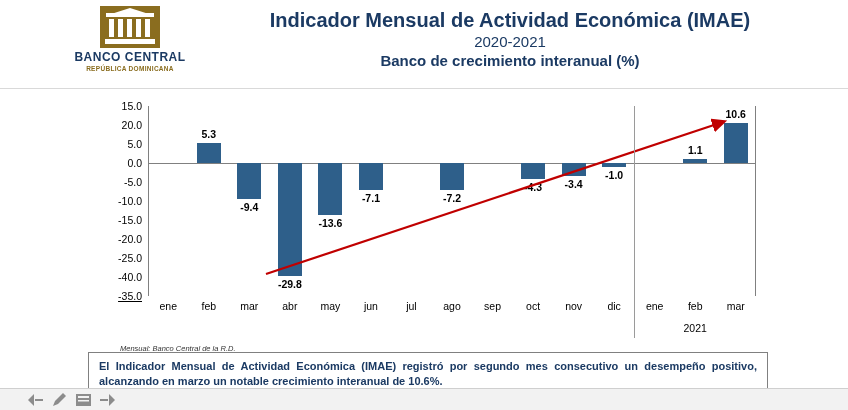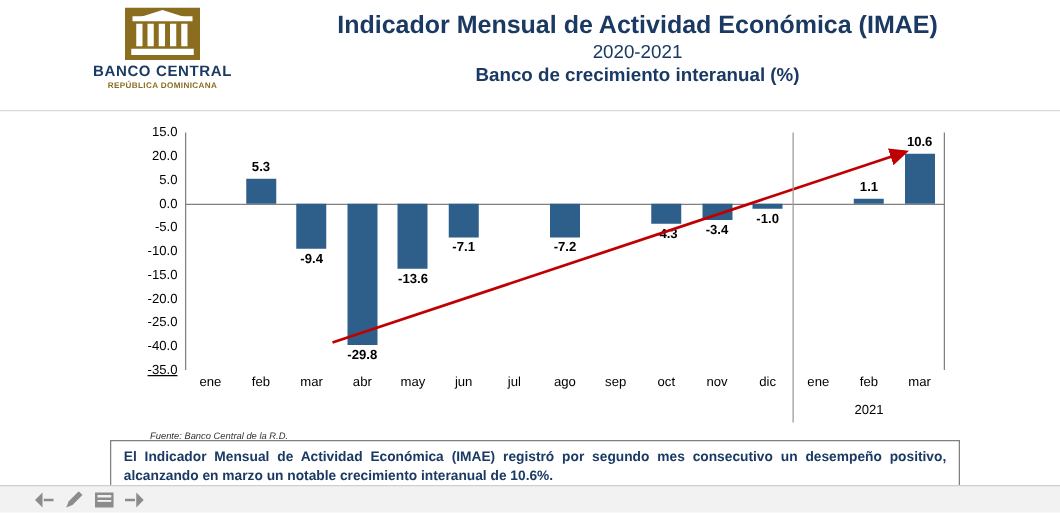--- a/index.html
+++ b/index.html
@@ -236,21 +236,21 @@
       <div class="xtick" style="left: 405.333px; width: 40.5333px;">nov</div>
       <div class="xtick" style="left: 445.867px; width: 40.5333px;">dic</div>
       <div class="xtick" style="left: 486.4px; width: 40.5333px;">ene</div>
       <div class="xtick" style="left: 526.933px; width: 40.5333px;">feb</div>
       <div class="xtick" style="left: 567.467px; width: 40.5333px;">mar</div>
     </div>
   <div class="year-row" id="yearrow">
       <div class="year" style="left: 486.4px; width: 121.6px;">2021</div>
     </div>
   <div class="divider-v" id="divider" style="left: 538.4px;"></div>
-  <div class="source">Fuente: Banco Central de la R.D.</div>
+  <div class="source">Mensual: Banco Central de la R.D.</div>
 </div>
 
 <div class="callout">
   <p>El Indicador Mensual de Actividad Económica (IMAE) registró por segundo mes consecutivo un desempeño positivo, alcanzando en marzo un notable crecimiento interanual de 10.6%.</p>
 </div>
 
 <div class="toolbar">
   <svg class="tb-icon" viewBox="0 0 15 14">
     <polygon points="6,1 6,13 0,7" fill="#8c8c8c"></polygon>
       <rect x="7" y="6" width="8" height="2" fill="#8c8c8c"></rect>

